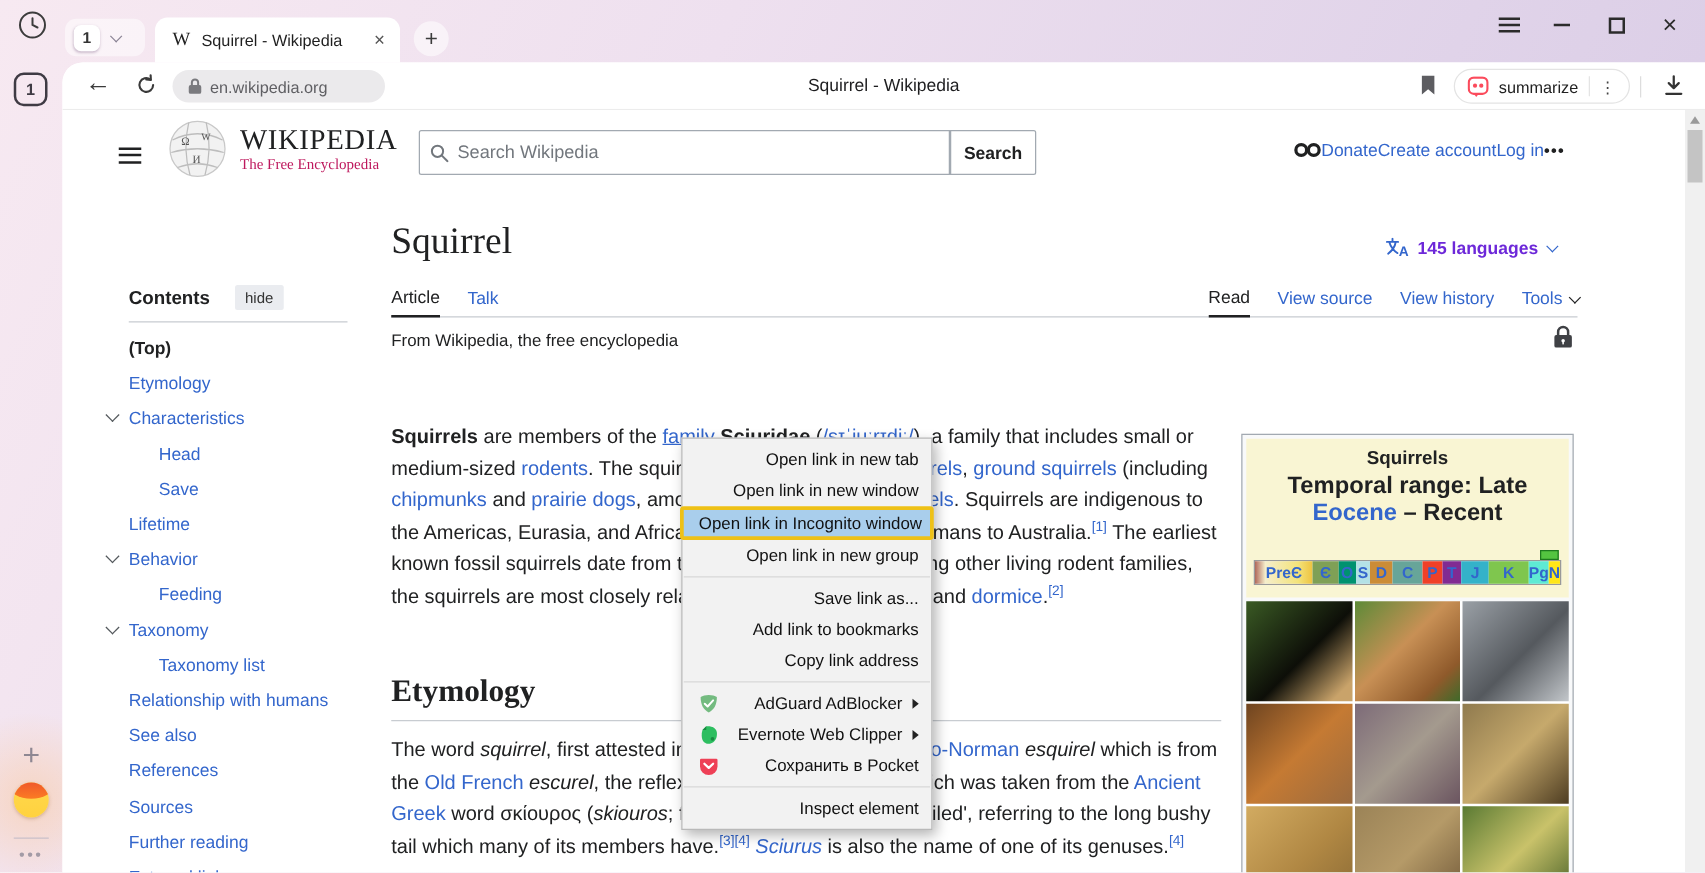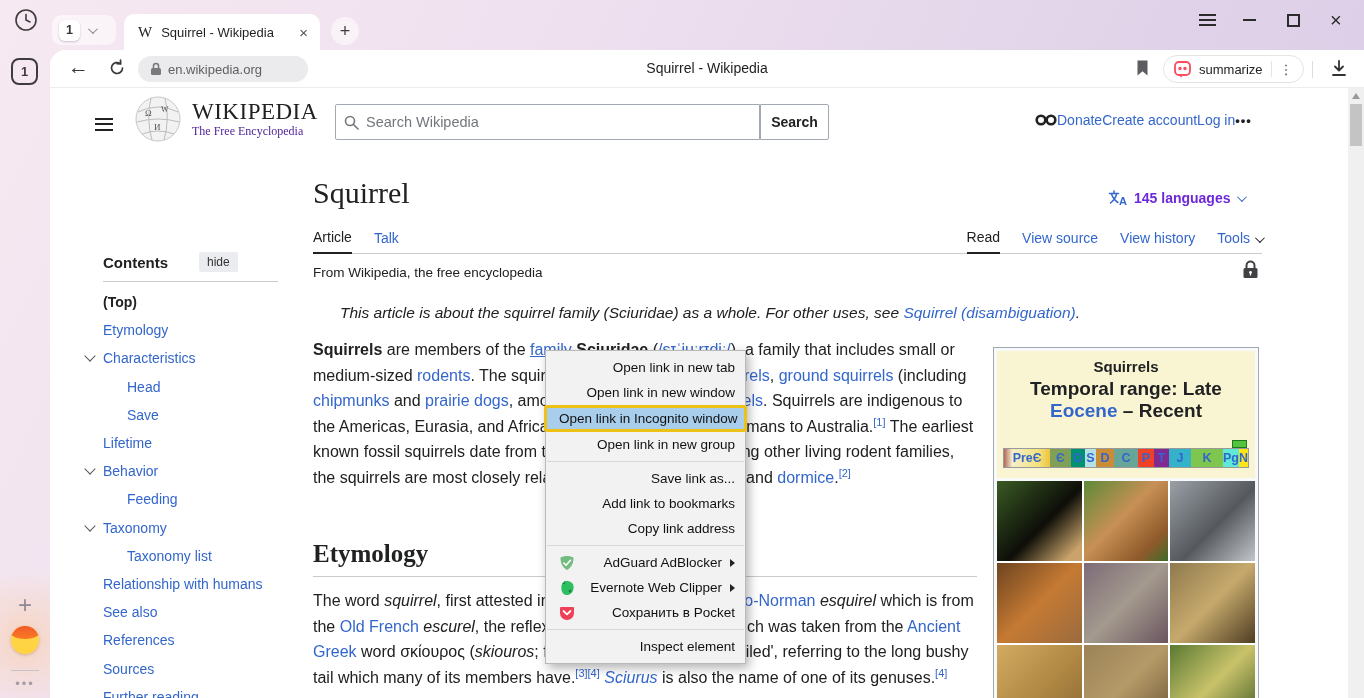--- a/index.html
+++ b/index.html
@@ -73,21 +73,21 @@
   .tool-sep { position:absolute; left:1262px; top:11px; width:1px; height:17px; background:#ddd; }
   .dl-icon { position:absolute; left:1280px; top:9px; cursor:pointer; }
 
   
   .content { position:absolute; left:0; top:38px; right:0; bottom:0; background:#fff; overflow:hidden; }
   .wm-burger { position:absolute; left:45px; top:26px; cursor:pointer; }
   .wm-burger span { display:block; width:18px; height:2px; background:#202122; margin:3.5px 0; }
   .logo { position:absolute; left:84px; top:6px; width:48px; height:52px; cursor:pointer; }
   .logo-txt { position:absolute; left:142px; top:11px; font-family:"Liberation Serif", serif; cursor:pointer; }
   .logo-txt .lt1 { font-size:23px; letter-spacing:.5px; color:#202122; line-height:25px; }
-  .logo-txt .lt2 { font-size:12px; color:#4c1d95; }
+  .logo-txt .lt2 { font-size:12px; color:#be185d; }
   .searchbox { position:absolute; left:285px; top:16px; width:425px; height:36px; border:1px solid #a2a9b1;
     border-radius:2px 0 0 2px; display:flex; align-items:center; padding:0 8px; gap:7px; background:#fff; }
   .searchbox input { border:none; outline:none; flex:1; font-size:14.5px; font-family:inherit; color:#202122; }
   .searchbox input::placeholder { color:#72777d; }
   .search-btn { position:absolute; left:710px; top:16px; width:69px; height:36px; border:1px solid #a2a9b1;
     background:#fff; font-weight:bold; font-size:14px; color:#202122; border-radius:0 2px 2px 0; cursor:pointer; }
   .hdr-right { position:absolute; left:985px; top:24px; display:flex; align-items:center; }
   .hdr-link { font-size:14px; color:#3366cc; text-decoration:none; cursor:pointer; white-space:nowrap; }
   .hdr-dots { color:#202122; font-weight:bold; letter-spacing:1px; font-size:13px; cursor:pointer; }
 
@@ -115,21 +115,21 @@
   .para2 { position:absolute; left:263px; top:500px; width:664px; font-size:16px; line-height:25.6px; color:#202122; }
 
   .b { font-weight:bold; } .i { font-style:italic; }
   .lnk { color:#3366cc; cursor:pointer; }
   .u { text-decoration:underline; }
   .dot { border-bottom:1px dotted #3366cc; }
   sup { font-size:11px; line-height:0; }
 
   
   .toc { position:absolute; left:53px; top:140px; width:200px; }
-  .toc-head { display:flex; align-items:center; gap:31px;margin-top:24px; }
+  .toc-head { display:flex; align-items:center; gap:20px; }
   .toc-title { font-size:15px; font-weight:bold; color:#202122; }
   .toc-hide { font-size:12px; color:#333; background:#eaecf0; padding:3px 8px; border-radius:2px; cursor:pointer; }
   .toc-rule { width:175px; height:1px; background:#c8ccd1; margin:9px 0 6px 0; }
   .toc ul { list-style:none; }
   .toc li { height:28.2px; display:flex; align-items:center; font-size:14px; cursor:pointer; }
   .toc li .t-chev { width:8px; height:8px; border-right:1.6px solid #54595d; border-bottom:1.6px solid #54595d;
     transform:rotate(45deg); margin-right:9px; margin-left:-17px; margin-top:-4px; }
   .toc li span.lbl { color:#3366cc; }
   .toc li.lv2 { padding-left:24px; }
   .toc li.top span.lbl { color:#202122; font-weight:bold; }
@@ -325,21 +325,20 @@
     <div class="fromwiki">From Wikipedia, the free encyclopedia</div>
     <div class="page-lock">
       <svg width="17" height="20" viewBox="0 0 17 20">
           <rect x="1.5" y="8" width="14" height="10" rx="1.5" fill="#3f4145"></rect>
           <path d="M4.5 8 V5.5 a4 4 0 0 1 8 0 V8" fill="none" stroke="#3f4145" stroke-width="2"></path>
           <circle cx="8.5" cy="12.5" r="1.4" fill="#fff"></circle>
           <rect x="7.9" y="12.5" width="1.2" height="3" fill="#fff"></rect>
         </svg>
     </div>
 
-    <div class="hatnote"><span class="i">This article is about the squirrel family (Sciuridae) as a whole. For other uses, see </span><span class="lnk i">Squirrel (disambiguation)</span><span class="i">.</span></div>
     <p class="para1"><span class="b">Squirrels</span><span> are members of the </span><span class="lnk u">family</span><span> </span><span class="b">Sciuridae</span><span> (</span><span class="lnk dot">/sɪˈjuːrɪdiː/</span><span>), a family that includes small or medium-sized </span><span class="lnk">rodents</span><span>. The squirrel family includes tree </span><span class="lnk">squirrels</span><span>, </span><span class="lnk">ground squirrels</span><span> (including </span><span class="lnk">chipmunks</span><span> and </span><span class="lnk">prairie dogs</span><span>, among others), and </span><span class="lnk">flying squirrels</span><span>. Squirrels are indigenous to the Americas, Eurasia, and Africa, and were </span><span class="lnk">introduced</span><span> by humans to Australia.</span><sup class="lnk">[1]</sup><span> The earliest known fossil squirrels date from the </span><span class="lnk">Eocene</span><span> epoch, and among other living rodent families, the squirrels are most closely related to the </span><span class="lnk">mountain beaver</span><span> and </span><span class="lnk">dormice</span><span>.</span><sup class="lnk">[2]</sup></p>
     <h2 class="h2-ety">Etymology</h2>
     <p class="para2"><span>The word </span><span class="i">squirrel</span><span>, first attested in 1327, comes from the </span><span class="lnk">Anglo-Norman</span><span> </span><span class="i">esquirel</span><span> which is from the </span><span class="lnk">Old French</span><span> </span><span class="i">escurel</span><span>, the reflex of a Latin word </span><span class="i">sciurus</span><span>, which was taken from the </span><span class="lnk">Ancient Greek</span><span> word σκίουρος (</span><span class="i">skiouros</span><span>; from σκία-ουρος) 'shadow-tailed', referring to the long bushy tail which many of its members have.</span><sup class="lnk">[3][4]</sup><span> </span><span class="lnk i">Sciurus</span><span> is also the name of one of its genuses.</span><sup class="lnk">[4]</sup></p>
 
     <div class="toc">
       <div class="toc-head">
         <span class="toc-title">Contents</span>
         <span class="toc-hide">hide</span>
       </div>
       <div class="toc-rule"></div>

